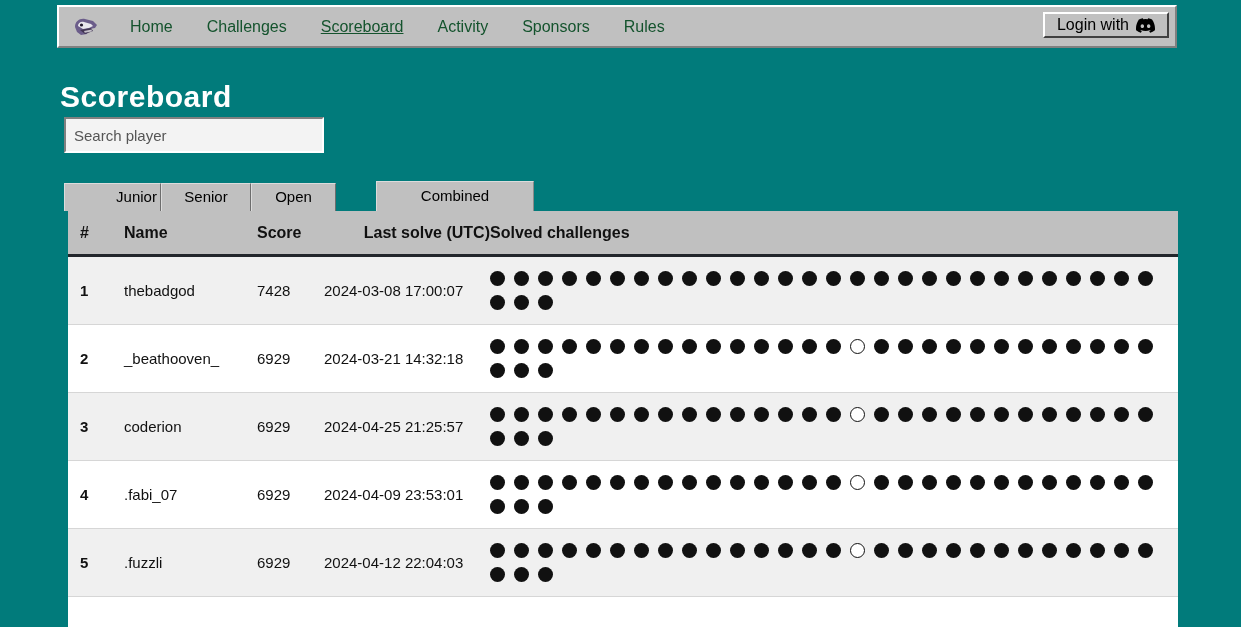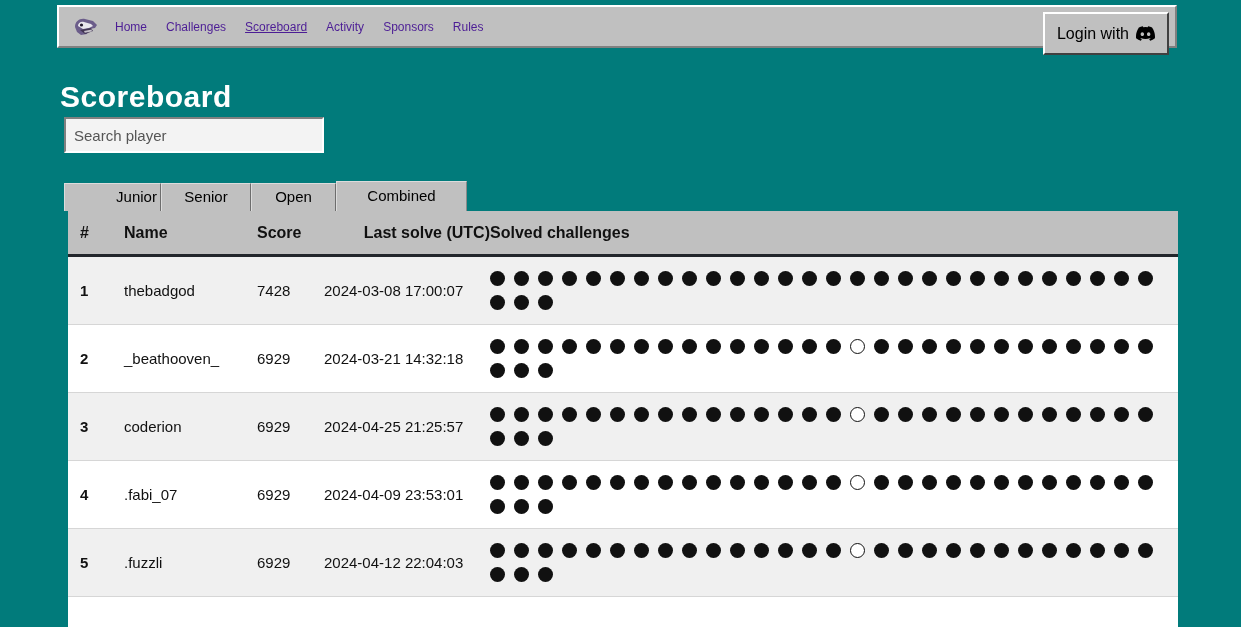--- a/index.html
+++ b/index.html
@@ -32,36 +32,37 @@
   }
   #nav-logo {
     width: 30px;
     height: 26px;
     margin-left: 12px;
     margin-right: 14px;
     flex: none;
     display: block;
   }
   .nav-link {
-    color: #4c1d95;
-    font-size: 12px;
+    color: #14532d;
+    font-size: 16px;
     line-height: 16px;
     margin-right: 19px;
     text-decoration: none;
     white-space: nowrap;
     cursor: pointer;
+    margin-left: 15px;
   }
   .nav-link.active {
     text-decoration: underline;
   }
   #login-btn {
     position: absolute;
     right: 6px;
     top: 5px;
-    height: 43px;
+    height: 26px;
     padding: 0 12px;
     background: #c0c0c0;
     border-top: 2px solid #ffffff;
     border-left: 2px solid #ffffff;
     border-right: 2px solid #404040;
     border-bottom: 2px solid #404040;
     font-family: "Liberation Sans", sans-serif;
     font-size: 16px;
     color: #000;
     display: flex;
@@ -225,21 +226,21 @@
 </div>
 
 <h1 id="page-title">Scoreboard</h1>
 
 <input id="search-input" type="text" placeholder="Search player" style="">
 
 <div id="tabs">
     <div class="tab" style="width: 97px; padding-left: 48px;">Junior</div>
     <div class="tab" style="width: 90px;">Senior</div>
     <div class="tab" style="width: 85px;">Open</div>
-    <div class="tab active" style="width: 131px;">Combined</div>
+    <div class="tab active" style="width: 158px; margin-left: 40px;">Combined</div>
   </div>
 
 <div id="scoreboard-wrap">
   <table>
     <thead>
       <tr>
         <th class="col-rank">#</th>
         <th class="col-name">Name</th>
         <th class="col-score">Score</th>
         <th class="col-last">Last solve (UTC)</th>

